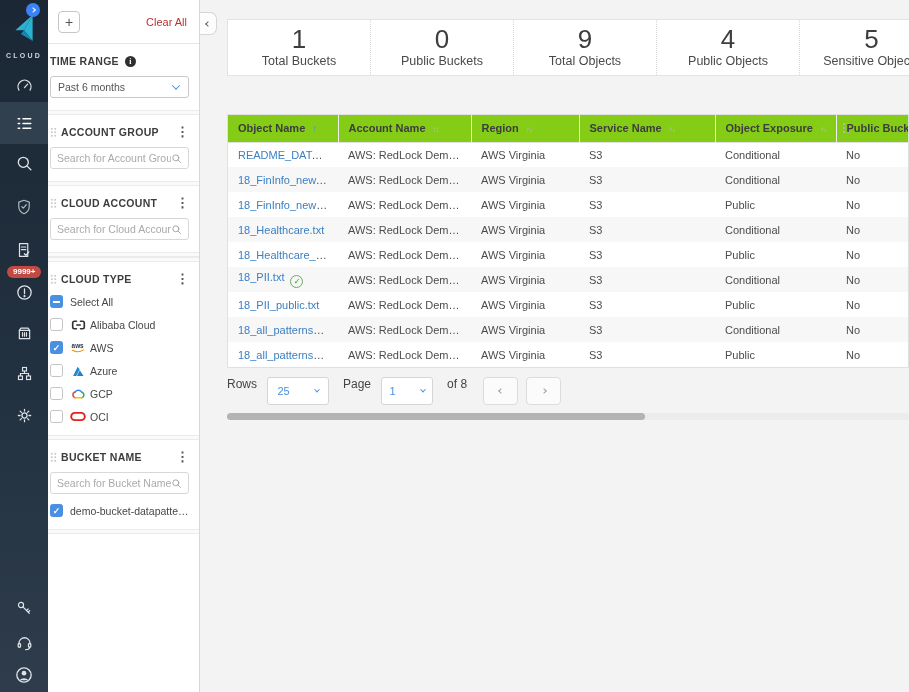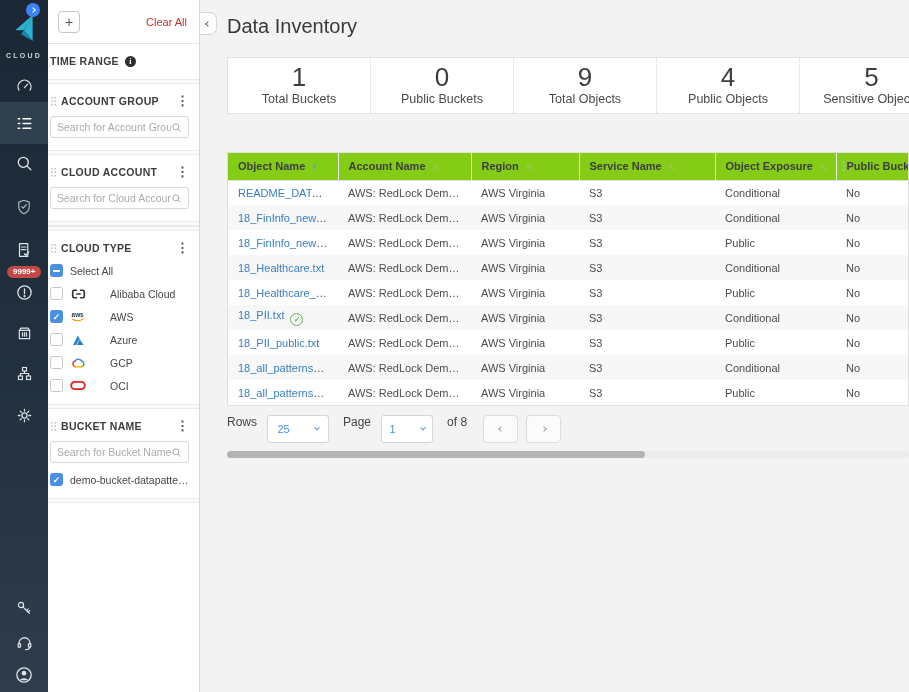--- a/index.html
+++ b/index.html
@@ -93,21 +93,21 @@
   }
   .search-box input {
     border:none; outline:none; flex:1; min-width:0; font-size:10.5px; color:#555;
     font-family:"Liberation Sans",sans-serif; background:transparent;
   }
   .search-box input::placeholder { color:#aaa; }
 
   .opt-row { display:flex; align-items:center; margin-top:10px; cursor:pointer; }
   .opt-row .lbl { margin-left:7px; color:#474747; font-size:10.5px; white-space:nowrap; overflow:hidden; text-overflow:ellipsis; }
   .opt-row .brand { margin-left:7px; display:flex; width:16px; justify-content:center; flex:none; }
-  .opt-row .brand + .lbl { margin-left:24px; }
+  .opt-row .brand + .lbl { margin-left:4px; }
 
   .cb {
     flex:none; width:13px; height:13px; border-radius:2.5px; border:1px solid #c4c4c4;
     background:#fff; display:flex; align-items:center; justify-content:center;
   }
   .cb.checked { background:#4a90e2; border-color:#4a90e2; }
   .cb.checked::after { content:"\2713"; color:#fff; font-size:9px; font-weight:700; }
   .cb.ind { background:#4a90e2; border-color:#4a90e2; }
   .cb.ind::after { content:""; width:7px; height:2px; background:#fff; }
 
@@ -298,20 +298,24 @@
   <div class="filters-top">
     <button class="add-btn">+</button>
     <span class="clear-all">Clear All</span>
   </div>
 
   <div class="sect">
     <div class="sect-head">
       <span class="sect-title">TIME RANGE</span>
       <span class="info-ic"></span>
     </div>
+    <div class="select-box">
+      <span class="val">Past 6 months</span>
+      <span class="chev down"></span>
+    </div>
   </div>
 
   <div class="sep"></div>
 
   <div class="sect">
     <div class="sect-head">
       <span class="grip"></span>
       <span class="sect-title">ACCOUNT GROUP</span>
       <span class="kebab"></span>
     </div>
@@ -438,21 +442,20 @@
   </div>
 
   <div class="sep"></div>
 </div>
 
 <div class="main">
   <div class="collapse-tab">
     <span class="chev left sm"></span>
   </div>
 
-  <h1 class="page-title">Data Inventory</h1>
 
   <div class="stats-clip">
     <div class="stats-strip">
       <div class="stat-cell">
         <div class="stat-val">1</div>
         <div class="stat-lbl">Total Buckets</div>
       </div>
       <div class="stat-cell">
         <div class="stat-val">0</div>
         <div class="stat-lbl">Public Buckets</div>

